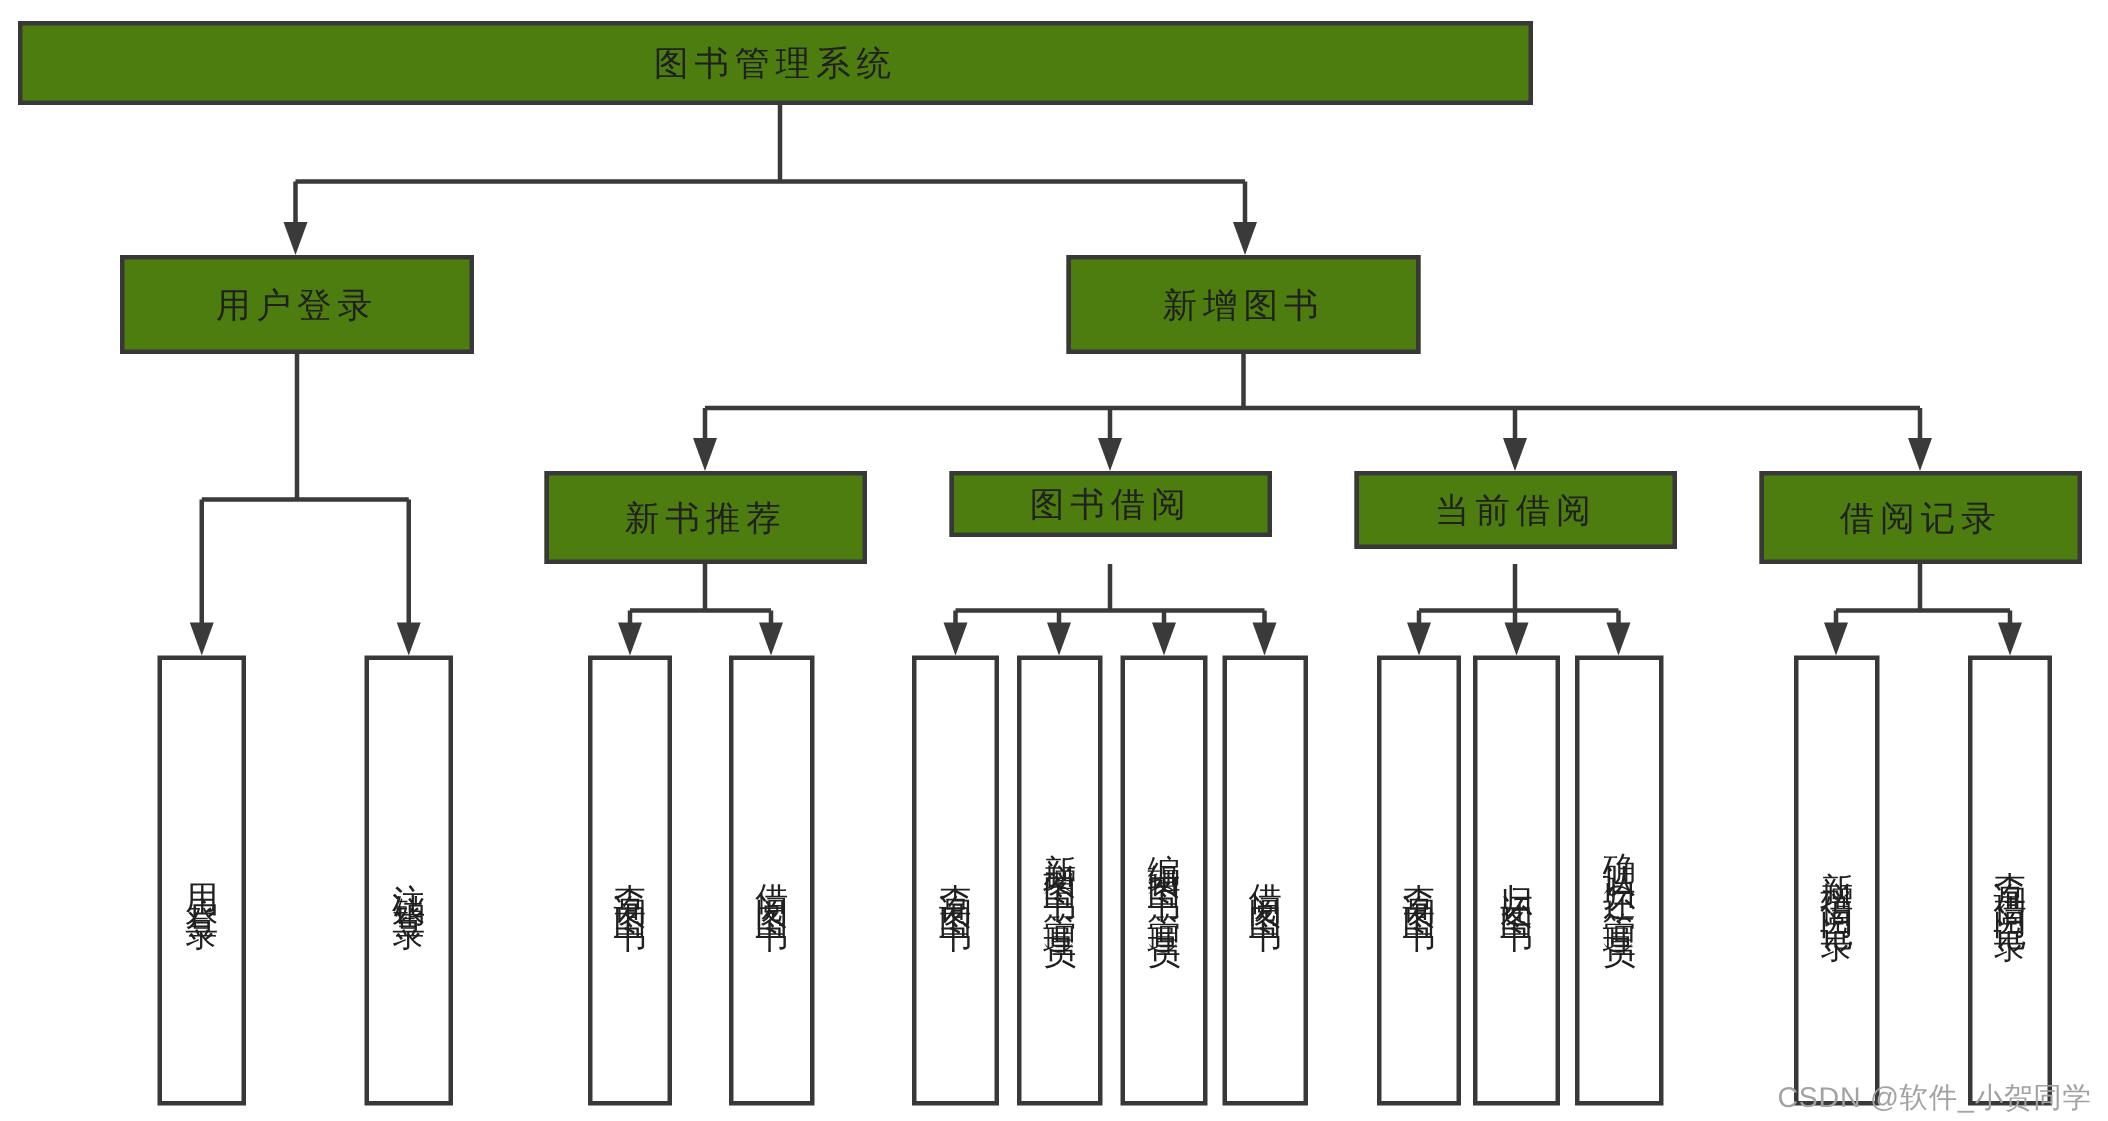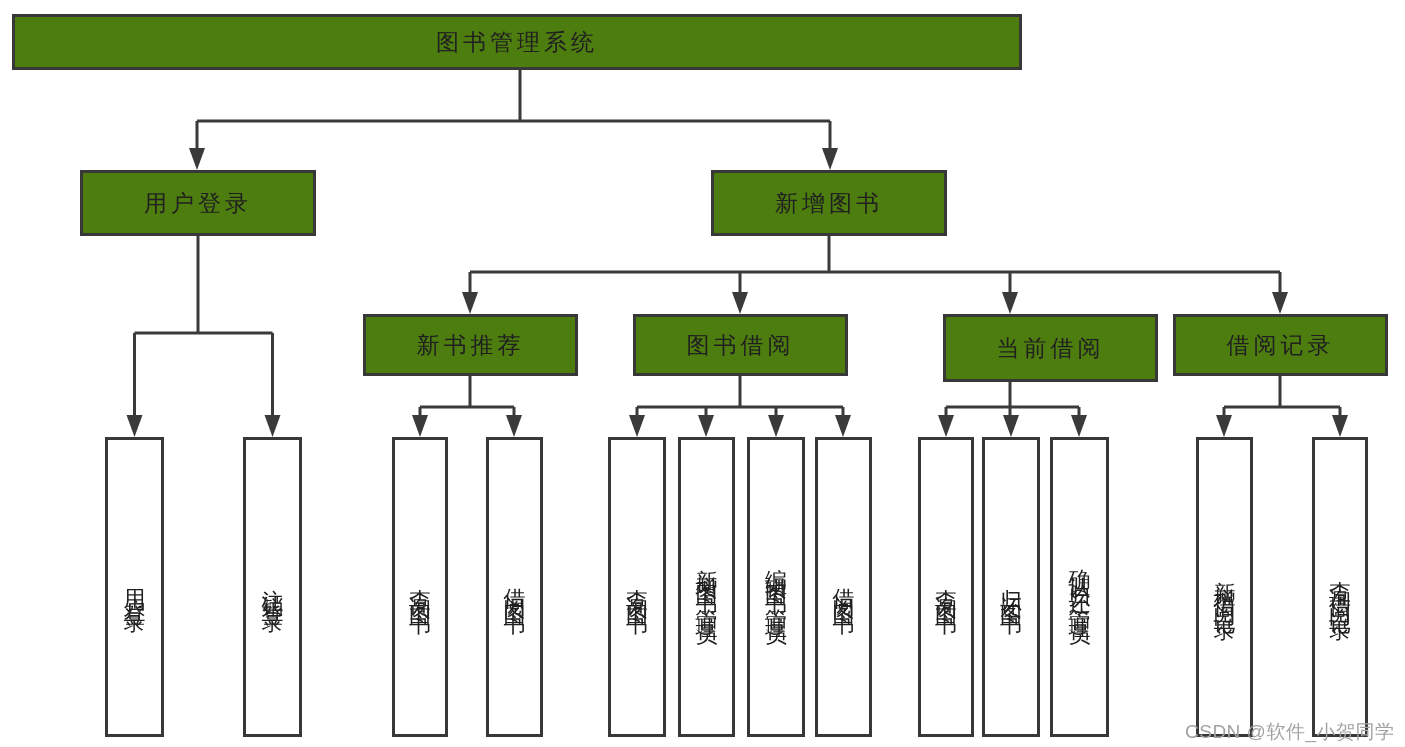--- a/index.html
+++ b/index.html
@@ -71,22 +71,22 @@
       <polygon points="1332,415 1348,415 1340,437"></polygon>
     </g>
   </svg>
 
   <div class="hbox" style="left:12px;top:14px;width:1010px;height:56px;">图书管理系统</div>
 
   <div class="hbox" style="left:80px;top:170px;width:236px;height:66px;">用户登录</div>
   <div class="hbox" style="left:711px;top:170px;width:236px;height:66px;">新增图书</div>
 
   <div class="hbox" style="left:363px;top:314px;width:215px;height:62px;">新书推荐</div>
-  <div class="hbox" style="left:633px;top:314px;width:215px;height:62px;">图书借阅</div>
-  <div class="hbox" style="left:903px;top:314px;width:215px;height:68px;margin-left:40px;">当前借阅</div>
+  <div class="hbox" style="left:633px;top:314px;width:215px;height:44px;">图书借阅</div>
+  <div class="hbox" style="left:903px;top:314px;width:215px;height:52px;">当前借阅</div>
   <div class="hbox" style="left:1173px;top:314px;width:215px;height:62px;">借阅记录</div>
 
   <div class="vbox" style="left:105px;top:437px;width:59px;height:300px;">用户登录</div>
   <div class="vbox" style="left:243px;top:437px;width:59px;height:300px;">注销登录</div>
 
   <div class="vbox" style="left:392px;top:437px;width:56px;height:300px;">查询图书</div>
   <div class="vbox" style="left:486px;top:437px;width:57px;height:300px;">借阅图书</div>
 
   <div class="vbox" style="left:608px;top:437px;width:58px;height:300px;">查询图书</div>
   <div class="vbox" style="left:678px;top:437px;width:57px;height:300px;">新增图书（管理员）</div>

